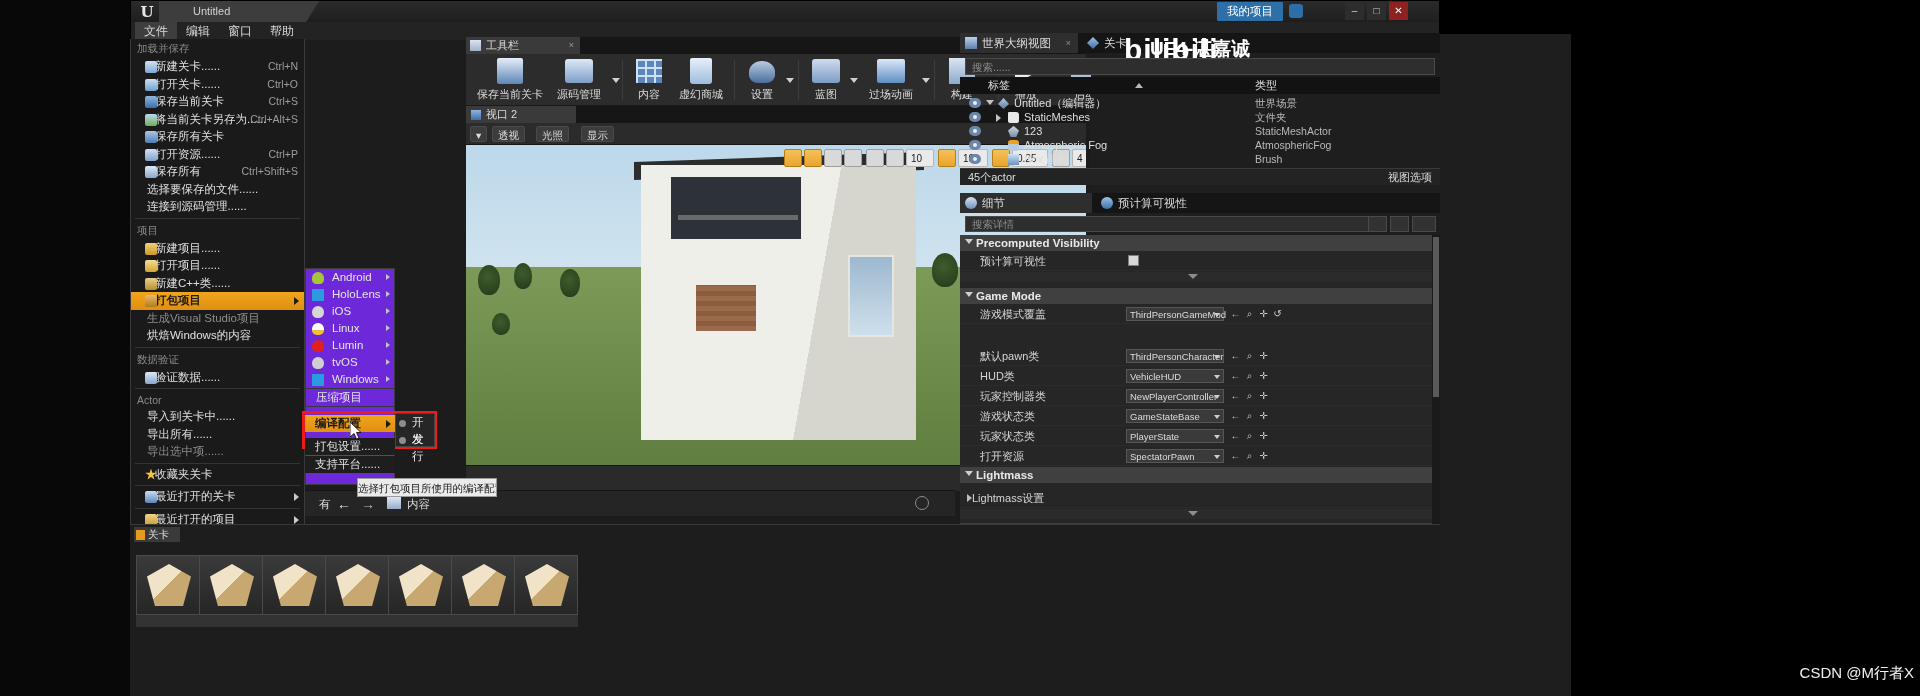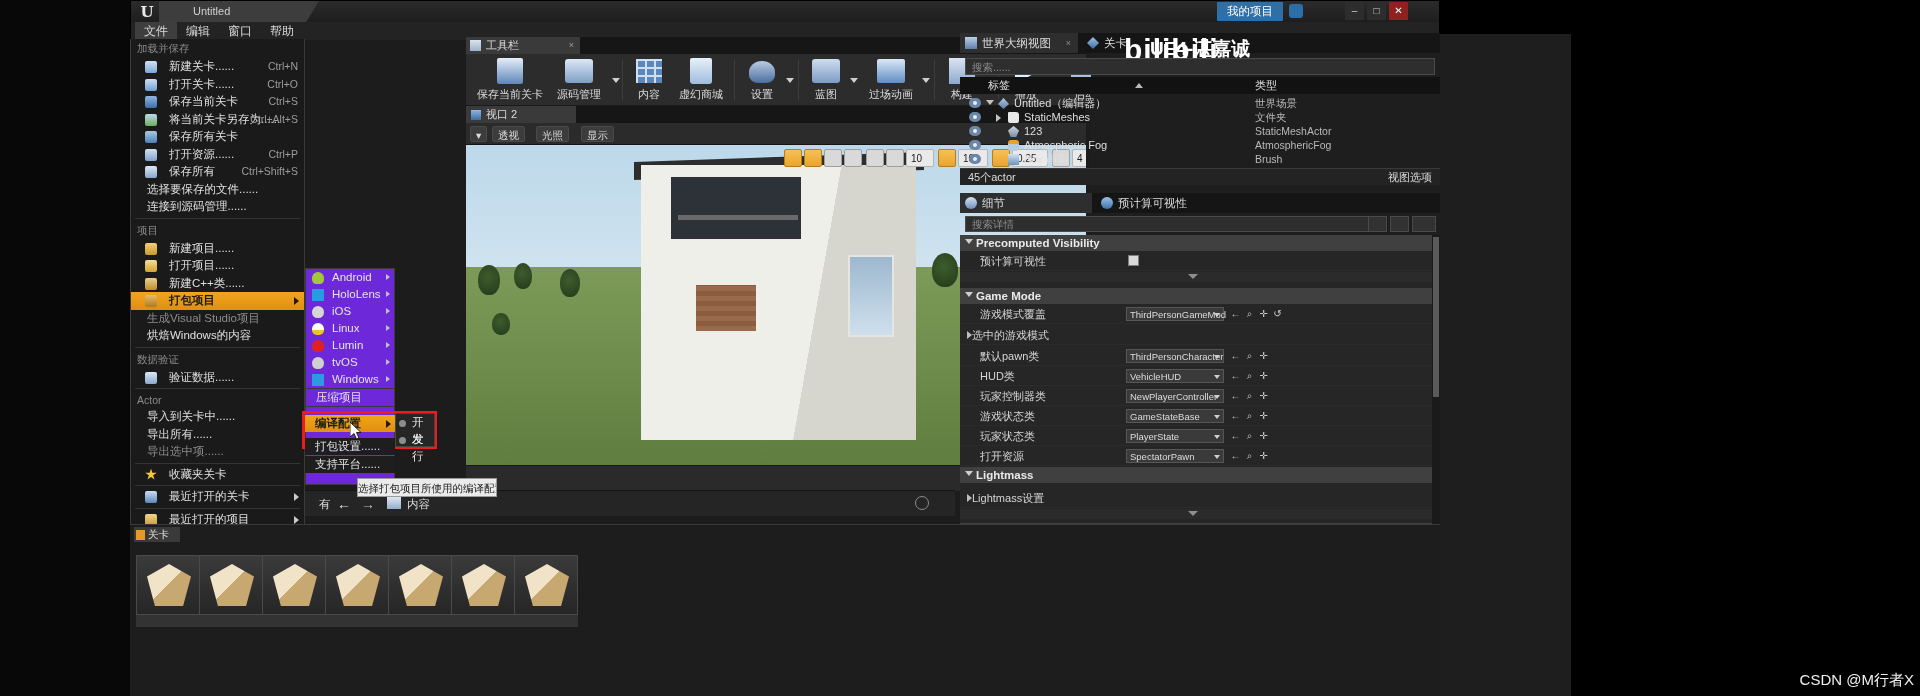--- a/index.html
+++ b/index.html
@@ -35,21 +35,21 @@
   .menubar-item { position:absolute; top:0; height:18px; font-size:12px; color:#d9d9d9;
     line-height:18px; padding:0 9px; }
   .menubar-item.active { background:#3e3e3e; }
 
   
   #file-menu { position:absolute; left:130px; top:39px; width:175px; height:657px;
     background:#1a1a1a; border:1px solid #3a3a3a; border-top:none; }
   .mgroup { font-size:10.5px; color:#8a8a8a; padding:3px 0 2px 6px; }
   .mdiv { height:1px; background:#343434; margin:2px 4px; }
   .mitem { position:relative; height:17.5px; line-height:17.5px; font-size:11.5px;
-    color:#e0e0e0; padding-left:38px; }
+    color:#e0e0e0; padding-left:24px; }
   .mitem.dim { color:#8d8d8d; }
   .mitem.noicon { padding-left:16px; }
   .mitem.sel { background:linear-gradient(#f0a51e,#e08f10); color:#1a1a1a; font-weight:bold; }
   .mitem .sc { position:absolute; right:6px; top:0; font-size:10.5px; color:#9d9d9d; }
   .mitem .ico { position:absolute; left:14px; top:3px; width:12px; height:12px; border-radius:2px; }
   .mitem .arrow { position:absolute; right:5px; top:5px; width:0; height:0;
     border-left:5px solid #c9c9c9; border-top:4px solid transparent; border-bottom:4px solid transparent; }
   .mitem.sel .arrow { border-left-color:#221a05; }
   .ico-new { background:linear-gradient(#cfe2f5,#7fa8d4); }
   .ico-open { background:linear-gradient(#cddff2,#6f9fd0); }
@@ -264,21 +264,21 @@
   #r-thumb { position:absolute; left:1px; top:2px; width:6px; height:160px; background:#5a5a5a; }
 
   
   #preview { position:absolute; left:1185px; top:545px; width:250px; height:151px;
     background:#d8e7f2; border:1px solid #7b7b7b; }
   #preview .sky { position:absolute; left:0; top:0; width:100%; height:60%;
     background:linear-gradient(#cfe4f2,#eef5fa); }
   #preview .gnd { position:absolute; left:0; bottom:0; width:100%; height:40%; background:#8aa56a; }
 
   
-  #credit { position:absolute; right:6px; bottom:6px; color:#f0f0f0; font-size:15px; }
+  #credit { position:absolute; right:6px; bottom:13px; color:#f0f0f0; font-size:15px; }
 
   
   #left-gutter { position:absolute; left:0; top:0; width:130px; height:696px; background:#080808; }
   #right-band { position:absolute; left:1440px; top:0; width:480px; height:696px; background:#000; }
 </style>
 </head>
 <body>
 
 <div id="root">
 
@@ -511,24 +511,20 @@
       <span class="t">Game Mode</span>
     </div>
     <div class="prow" style="top:69px">
       <span class="pl">游戏模式覆盖</span>
       <span class="combo"><span>ThirdPersonGameMod</span><span class="cc"></span></span>
       <span class="pbtn" style="left:270px">←</span>
       <span class="pbtn" style="left:284px">⌕</span>
       <span class="pbtn" style="left:298px">✛</span>
       <span class="pbtn" style="left:312px">↺</span>
     </div>
-    <div class="prow" style="top:90px">
-      <span class="tri-r"></span>
-      <span class="pl ind">选中的游戏模式</span>
-    </div>
     <div class="prow" style="top:111px">
       <span class="pl">默认pawn类</span>
       <span class="combo"><span>ThirdPersonCharacter</span><span class="cc"></span></span>
       <span class="pbtn" style="left:270px">←</span>
       <span class="pbtn" style="left:284px">⌕</span>
       <span class="pbtn" style="left:298px">✛</span>
     </div>
     <div class="prow" style="top:131px">
       <span class="pl">HUD类</span>
       <span class="combo"><span>VehicleHUD</span><span class="cc"></span></span>

